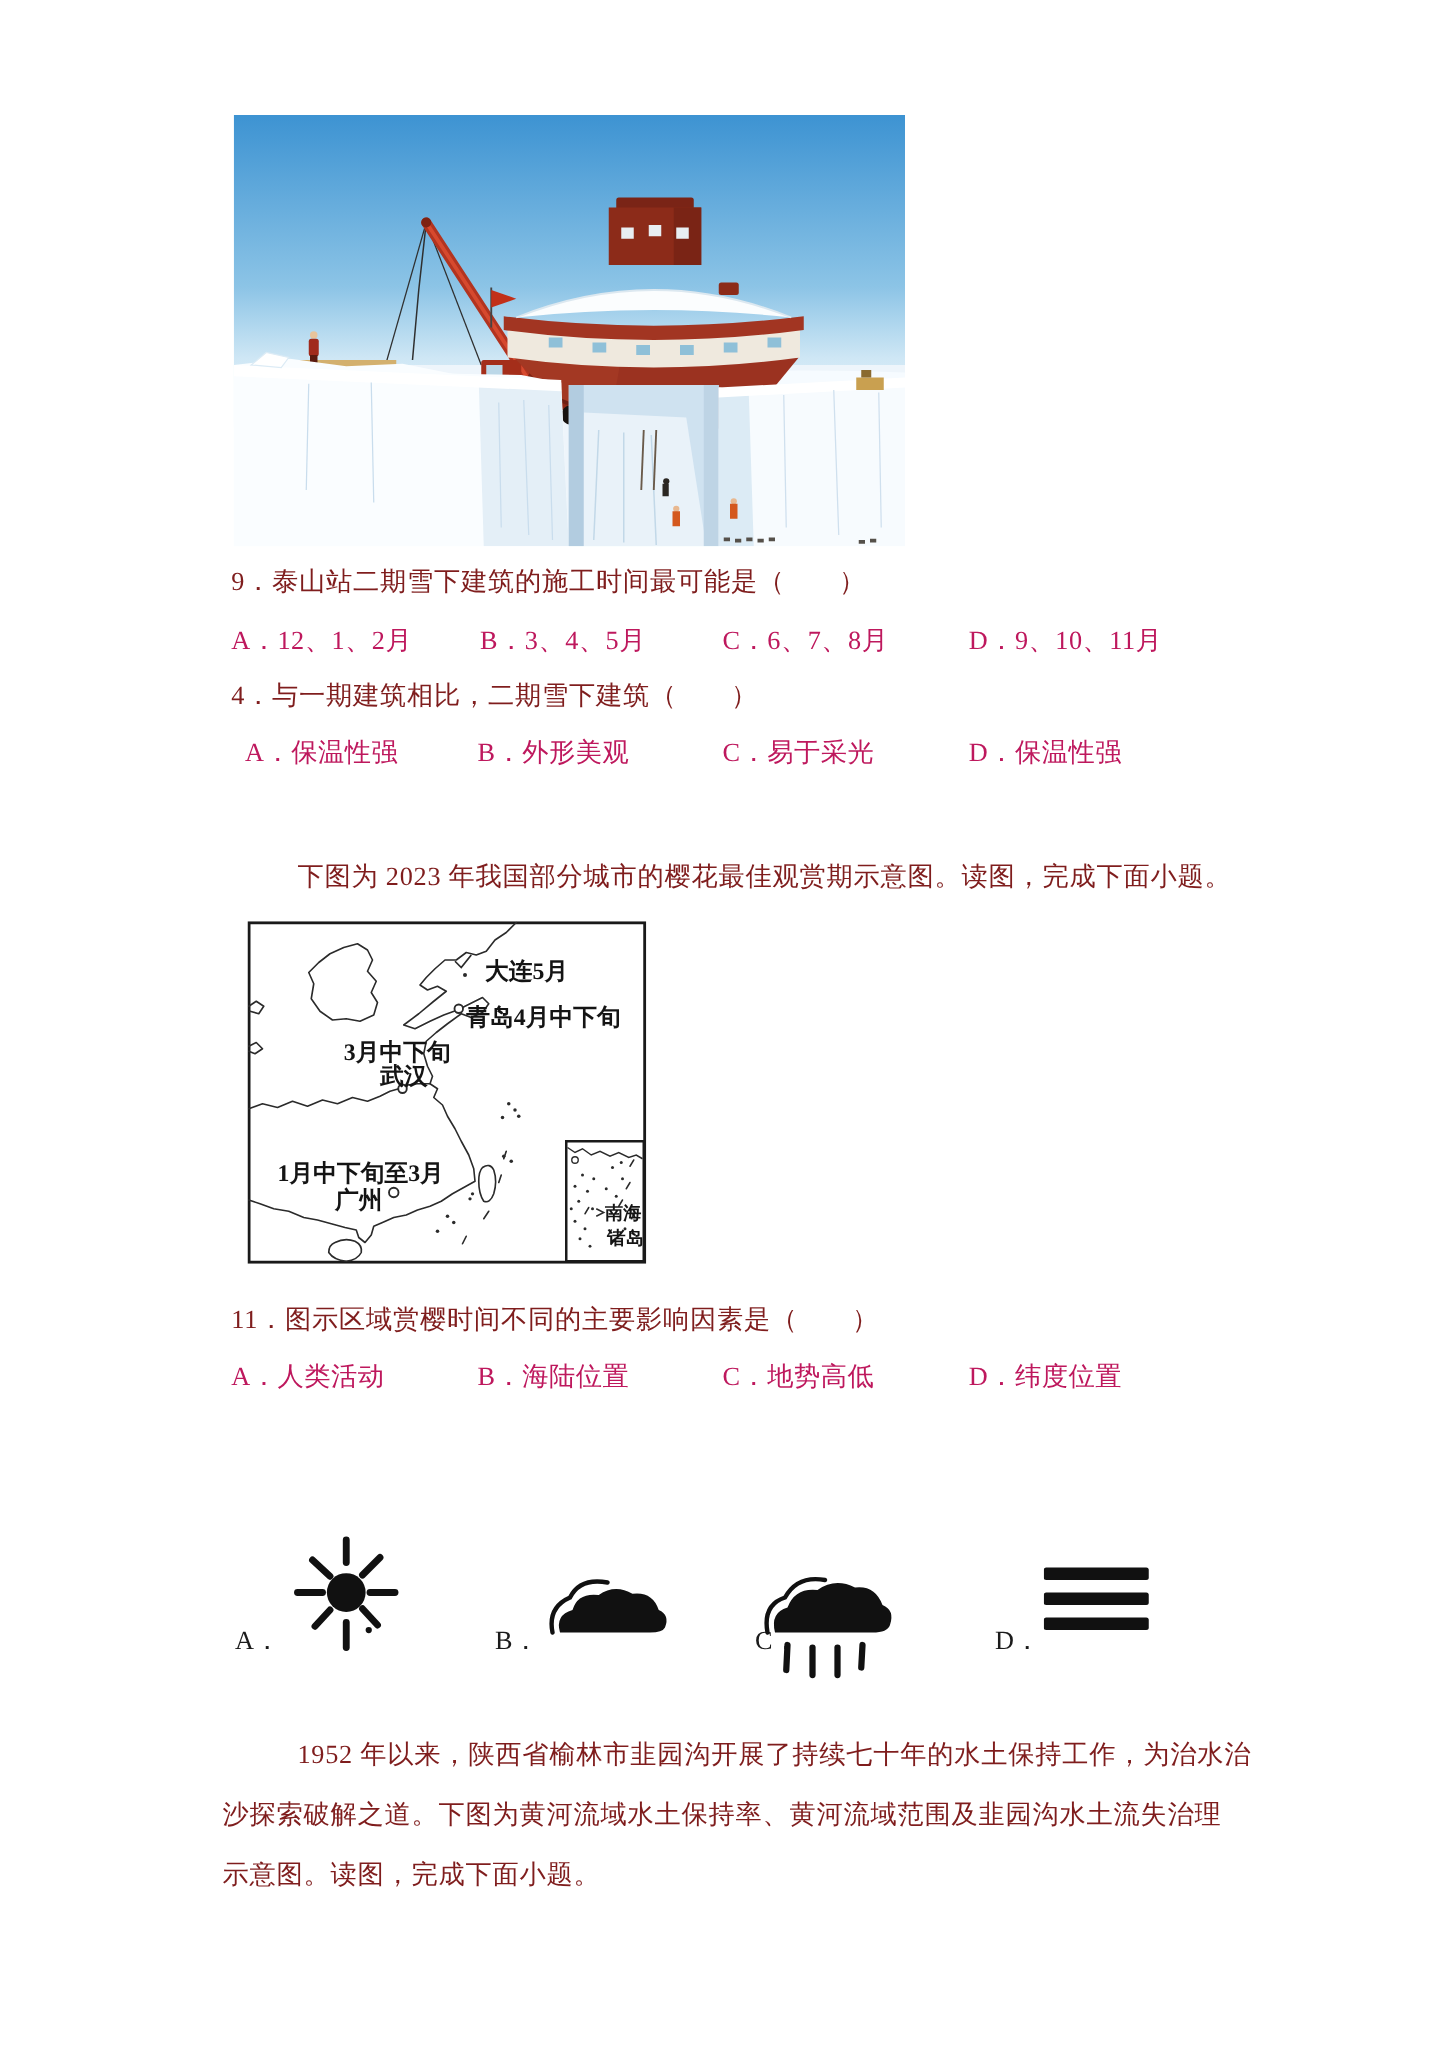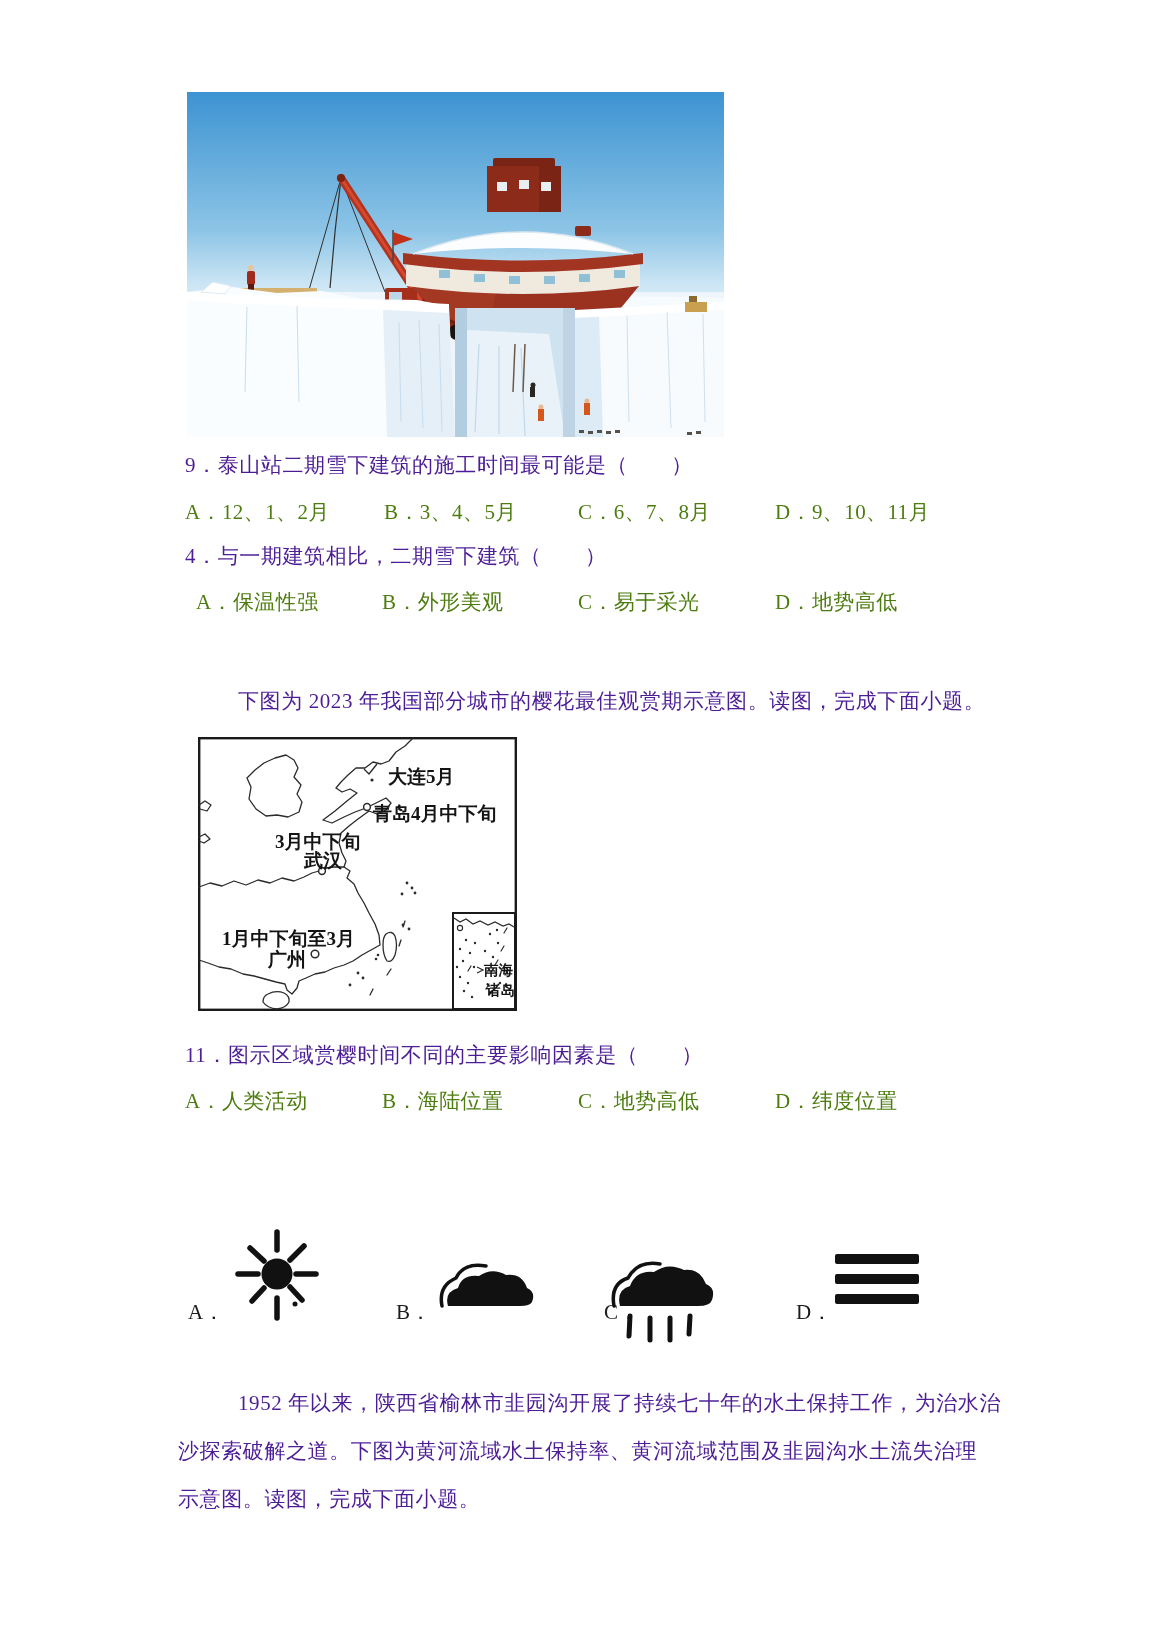--- a/index.html
+++ b/index.html
@@ -1,19 +1,19 @@
 <!DOCTYPE html>
 <html><head>
 <meta charset="utf-8">
 <style>
   html,body{margin:0;padding:0;background:#ffffff;}
   .page{position:relative;width:1158px;height:1638px;background:#ffffff;overflow:hidden;
         font-family:"Liberation Serif","DejaVu Serif",serif;color:#1b1b1b;}
-  .tl{position:absolute;font-size:21px;line-height:27px;letter-spacing:0.6px;white-space:nowrap;color:#4c1d95;}
-  .opt{position:absolute;font-size:21px;line-height:27px;letter-spacing:0.4px;white-space:nowrap;color:#4d7c0f;}
+  .tl{position:absolute;font-size:21px;line-height:27px;letter-spacing:0.6px;white-space:nowrap;color:#7f1d1d;}
+  .opt{position:absolute;font-size:21px;line-height:27px;letter-spacing:0.4px;white-space:nowrap;color:#be185d;}
   .indent1{text-indent:53px;}
   .map-label{font-family:"Liberation Serif","DejaVu Serif",serif;font-weight:bold;fill:#141414;}
   .icon-label{position:absolute;font-size:21px;color:#1b1b1b;}
   svg{display:block;}
 </style>
 </head>
 <body>
 
 <div class="page">
 
@@ -155,21 +155,21 @@
     <span class="opt" style="left:384px;top:499px;">B．3、4、5月</span>
     <span class="opt" style="left:578px;top:499px;">C．6、7、8月</span>
     <span class="opt" style="left:775px;top:499px;">D．9、10、11月</span>
   </div>
 
   <div class="tl" style="left:185px;top:543px;">4．与一期建筑相比，二期雪下建筑（　　）</div>
   <div>
     <span class="opt" style="left:176px;top:589px;margin-left:20px;">A．保温性强</span>
     <span class="opt" style="left:382px;top:589px;">B．外形美观</span>
     <span class="opt" style="left:578px;top:589px;">C．易于采光</span>
-    <span class="opt" style="left:775px;top:589px;">D．地势高低</span>
+    <span class="opt" style="left:775px;top:589px;">D．保温性强</span>
   </div>
 
   <div class="tl indent1" style="left:185px;top:688px;">下图为 2023 年我国部分城市的樱花最佳观赏期示意图。读图，完成下面小题。</div>
 
   <svg style="position:absolute;left:198px;top:737px;" width="319" height="274" viewBox="0 0 319 274">
     <rect x="1.2" y="1.2" width="316.6" height="271.6" fill="#ffffff" stroke="#1a1a1a" stroke-width="2.4"></rect>
     <g stroke="#2b2b2b" stroke-width="1.3" fill="none" stroke-linejoin="round" stroke-linecap="round">
 
       <path d="M215,1 L207,9 L198,15 L191,24 L183,27 L175,25 L167,31 L158,31 L150,38 L143,45 L138,51 L144,55 L152,52 L159,56 L149,64 L137,74 L125,83 L134,86 L146,80 L157,75 L168,71 L178,66 L188,61 L193,66 L188,73 L179,77 L171,74 L160,82 L151,89 L143,96 L141,106 L144,116 L148,124 L146,130 L152,134 L149,141 L156,147 L160,156 L166,166 L171,176 L177,187 L181,198 L182,208 L173,213 L164,218 L155,224 L146,228 L136,231 L127,235 L117,237 L108,241 L101,244 L99,251 L94,257 L89,253 L87,247 L78,245 L67,242 L56,239 L45,237 L33,232 L21,230 L10,226 L1,223"></path>
 

